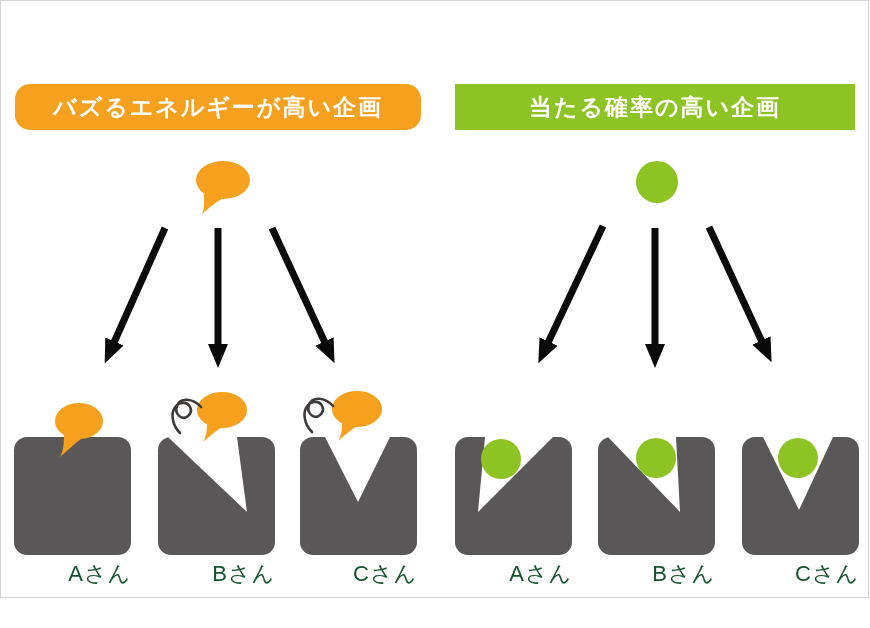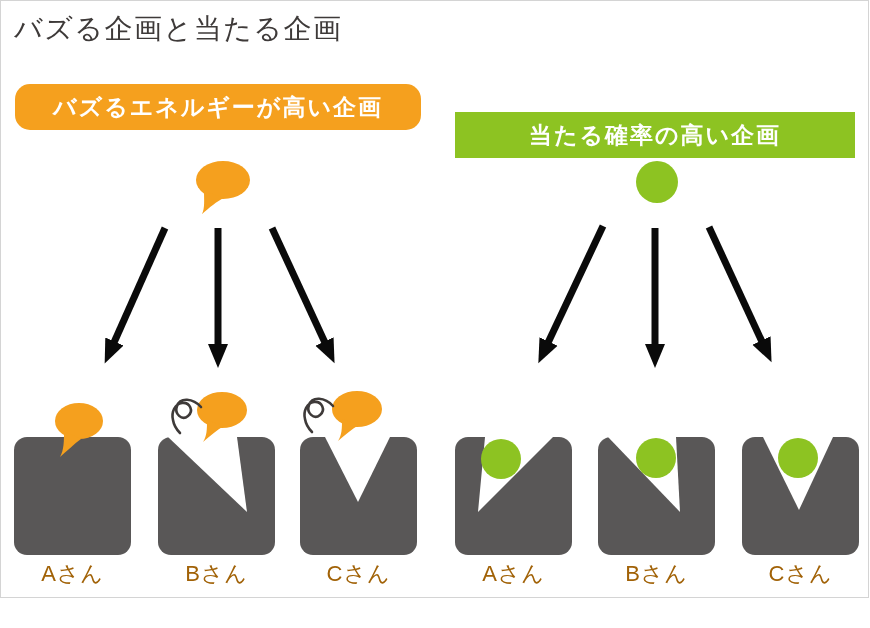--- a/index.html
+++ b/index.html
@@ -10,33 +10,32 @@
   .page-title{
     position:absolute;left:14px;top:10px;
     font-size:28px;font-weight:400;color:#3E3A39;letter-spacing:1.5px;white-space:nowrap;
   }
   .banner{
     position:absolute;top:84px;height:46px;
     display:flex;align-items:center;justify-content:center;
     color:#ffffff;font-size:23px;font-weight:bold;letter-spacing:2px;white-space:nowrap;
   }
   .banner-orange{left:15px;width:406px;background:#F5A01E;border-radius:15px;}
-  .banner-green{left:455px;width:400px;background:#8DC322;margin-top:28px;}
+  .banner-green{left:455px;width:400px;background:#8DC322;}
   .diagram-svg{position:absolute;left:0;top:0;}
   .plabel{
-    position:absolute;top:559px;width:117px;text-align:center;
-    font-size:22px;color:#a16207;letter-spacing:1px;
+    position:absolute;top:559px;width:117px;text-align:right;
+    font-size:22px;color:#14532d;letter-spacing:1px;
   }
 </style>
 </head>
 <body>
 
 <div class="canvas">
 
-  <div class="page-title">バズる企画と当たる企画</div>
 
   <div class="banner banner-orange">バズるエネルギーが高い企画</div>
   <div class="banner banner-green">当たる確率の高い企画</div>
 
   <svg class="diagram-svg" width="870" height="628" viewBox="0 0 870 628">
     <defs>
       <marker id="ah" markerUnits="userSpaceOnUse" markerWidth="26" markerHeight="24" refX="6" refY="11" orient="auto">
         <path d="M0,1 L24,11 L0,21 Z" fill="#0a0a0a"></path>
       </marker>
     </defs>

